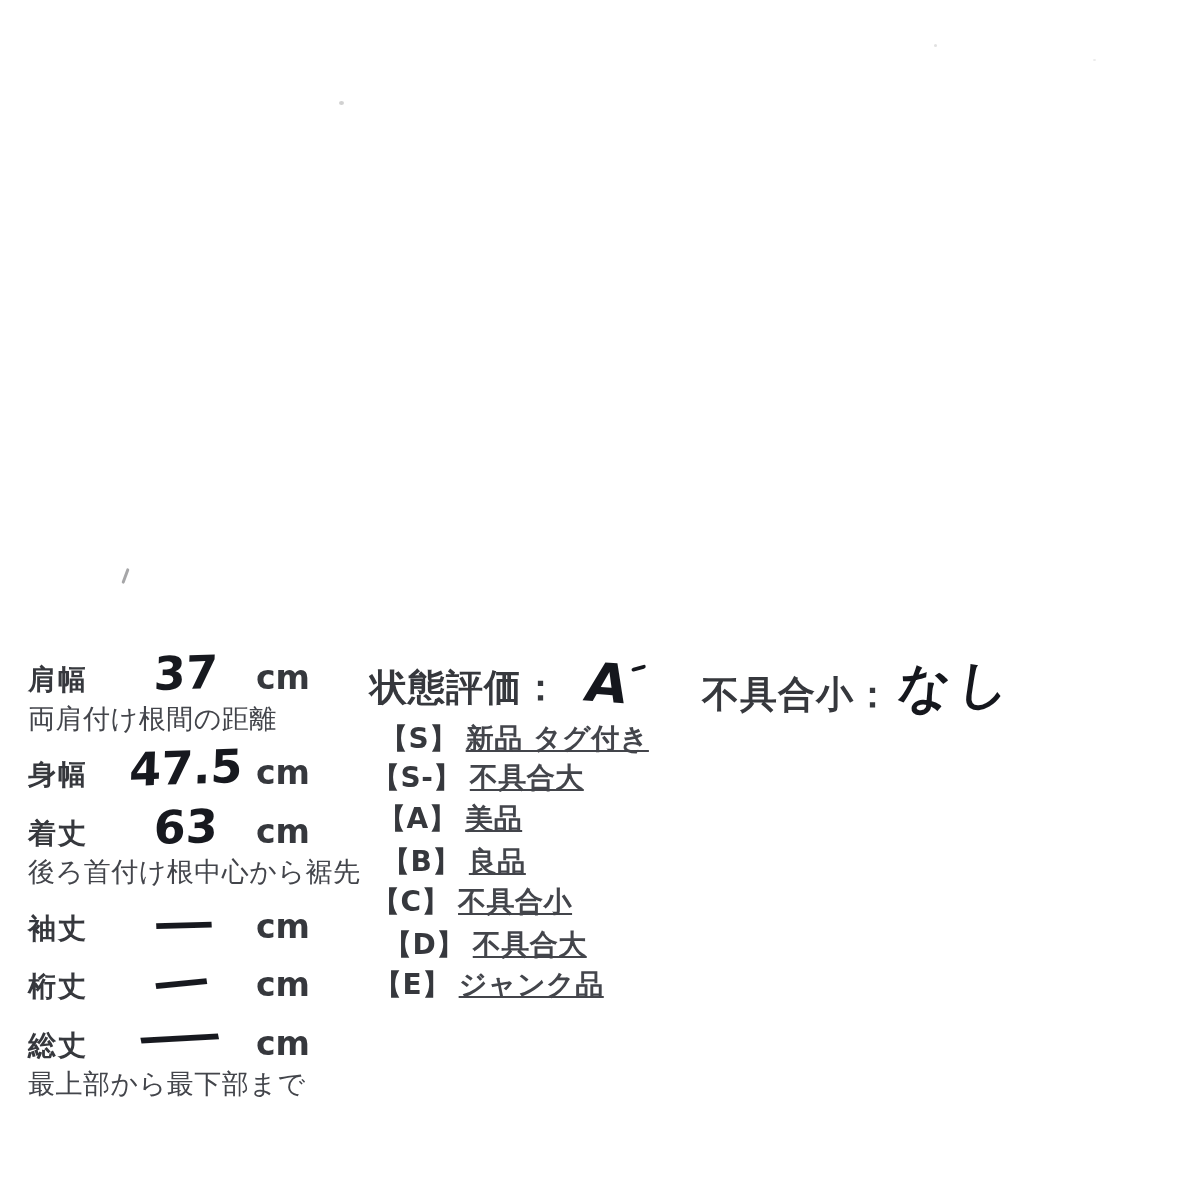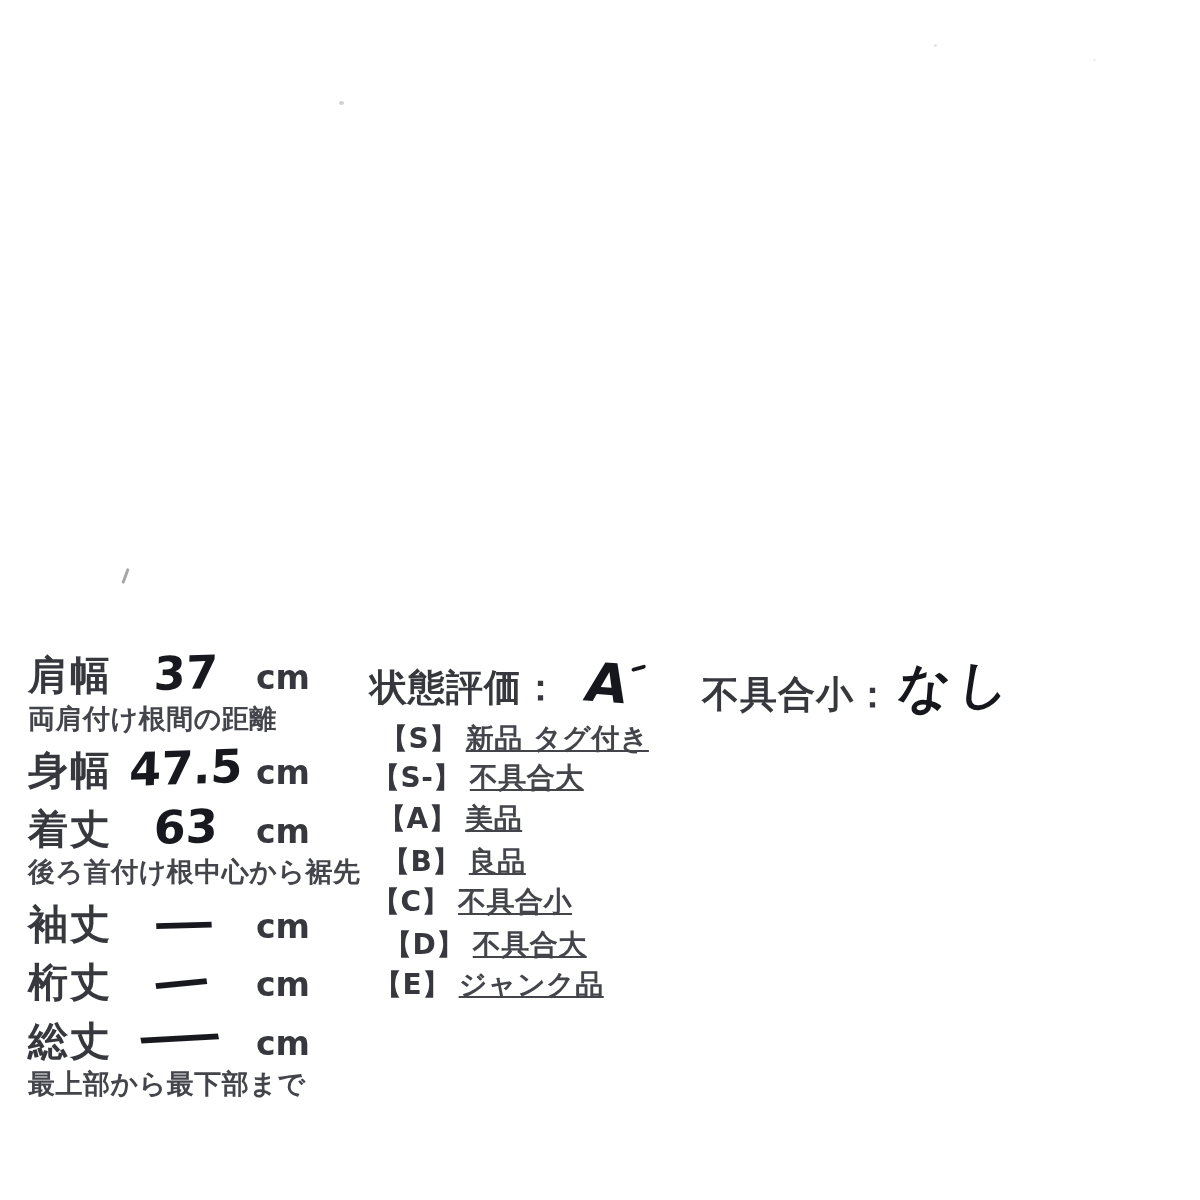--- a/index.html
+++ b/index.html
@@ -25,21 +25,21 @@
     top: 648px;
     width: 660px;
   }
   .measure-row { margin-bottom: 7px; }
   .big-line {
     display: flex;
     align-items: baseline;
     line-height: 1.12;
   }
   .m-label {
-    font-size: 40px;
+    font-size: 28px;
     font-weight: 700;
     letter-spacing: 2px;
     width: 96px;
     flex: none;
   }
   .m-value {
     width: 122px;
     flex: none;
     text-align: center;
     font-size: 46px;
@@ -51,21 +51,21 @@
   .m-value.dash { transform: scaleX(1.35) rotate(-2deg); font-weight: 700; }
   .m-value.dash-tilt { transform: scaleX(1.25) rotate(-7deg); font-weight: 700; }
   .m-value.dash-arc { transform: scaleX(1.9) rotate(-6deg) translateY(-4px); font-weight: 700; }
   .m-unit {
     font-size: 33px;
     font-weight: 700;
     margin-left: 10px;
   }
   .m-desc {
     font-size: 27px;
-    font-weight: 700;
+    font-weight: 400;
     line-height: 1.28;
     margin-top: 2px;
     letter-spacing: 0.5px;
   }
 
   
   .condition-col {
     position: absolute;
     left: 370px;
     top: 650px;

